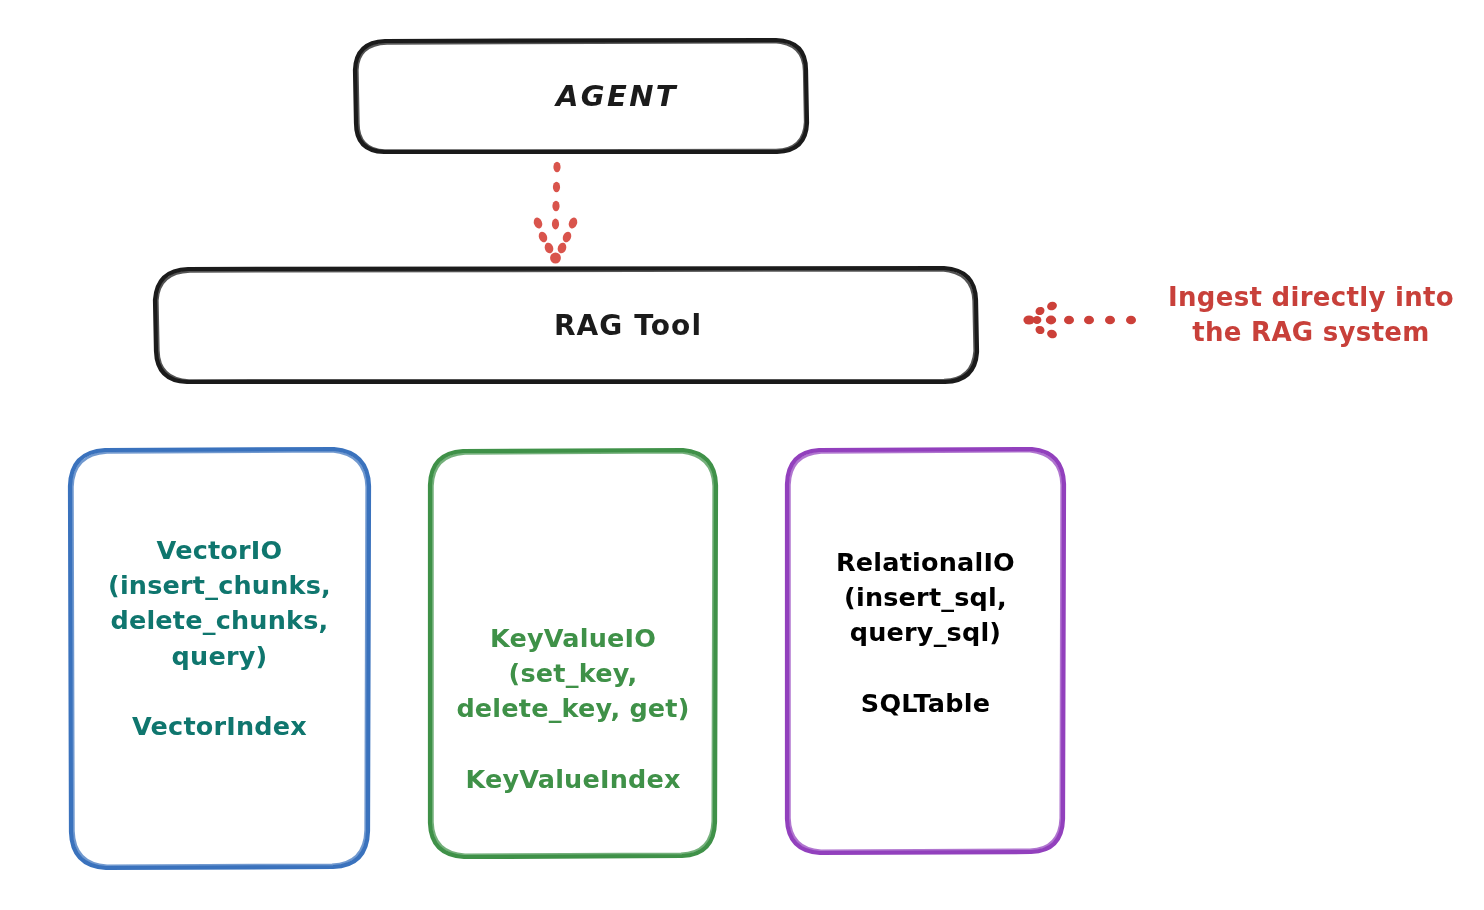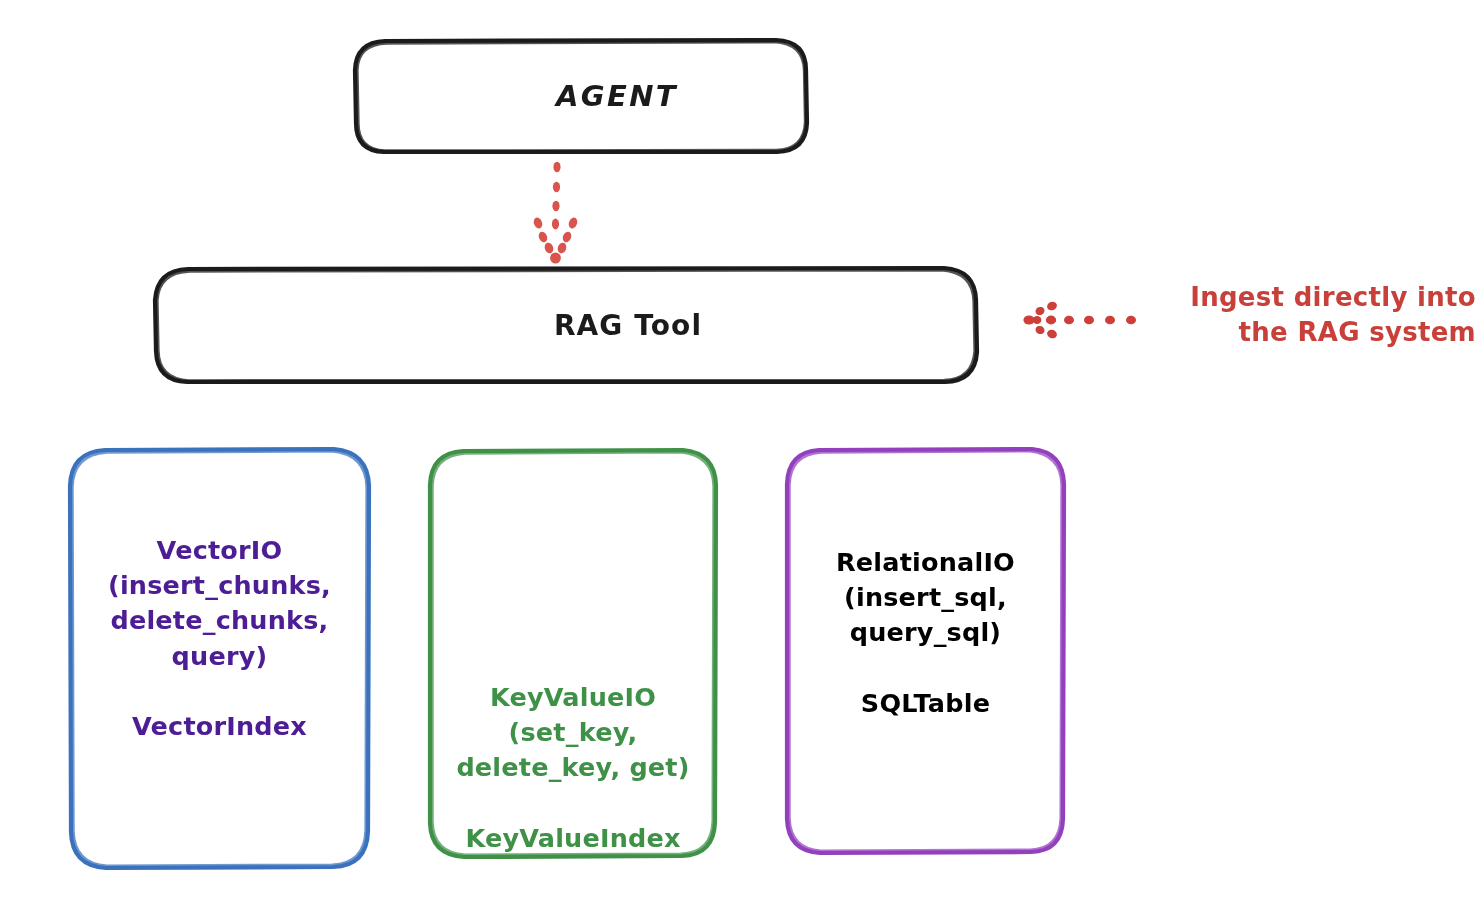--- a/index.html
+++ b/index.html
@@ -95,41 +95,41 @@
 
   .leaf .node-label {
     font-family: "DejaVu Sans", sans-serif;
     font-weight: 600;
     font-size: 25.5px;
     line-height: 1.38;
     letter-spacing: 0.2px;
     padding: 0 6px;
   }
 
-  #vector-io-node .node-label  { color: #4c1d95; font-size: 25.5px; }
+  #vector-io-node .node-label  { color: #0f766e; font-size: 25.5px; }
   #key-value-io-node .node-label { color: #3f9148; font-size: 25.5px; }
   #relational-io-node .node-label { color: #000000; font-size: 25.5px; }
 
   
   #vector-io-node     { align-items: flex-start; padding-top: 84px; }
-  #key-value-io-node  { align-items: flex-end; padding-top: 112px; }
+  #key-value-io-node  { align-items: center; padding-top: 112px; }
   #relational-io-node { align-items: flex-start; padding-top: 96px; }
 
   
   #annotation-text {
     position: absolute;
     left: 1146px;
     top: 280px;
     width: 330px;
     font-family: "DejaVu Sans", sans-serif;
     font-weight: 600;
     font-size: 26px;
     line-height: 1.34;
     color: #c8403a;
-    text-align: right;
+    text-align: center;
     letter-spacing: 0.3px;
     white-space: pre-line;
   }
 </style>
 </head>
 <body>
 
 <svg id="canvas" viewBox="0 0 1484 910" xmlns="http://www.w3.org/2000/svg" aria-hidden="true">
 
   <g fill="none" stroke="#1b1b1b" stroke-width="4.2" stroke-linecap="round" stroke-linejoin="round">

